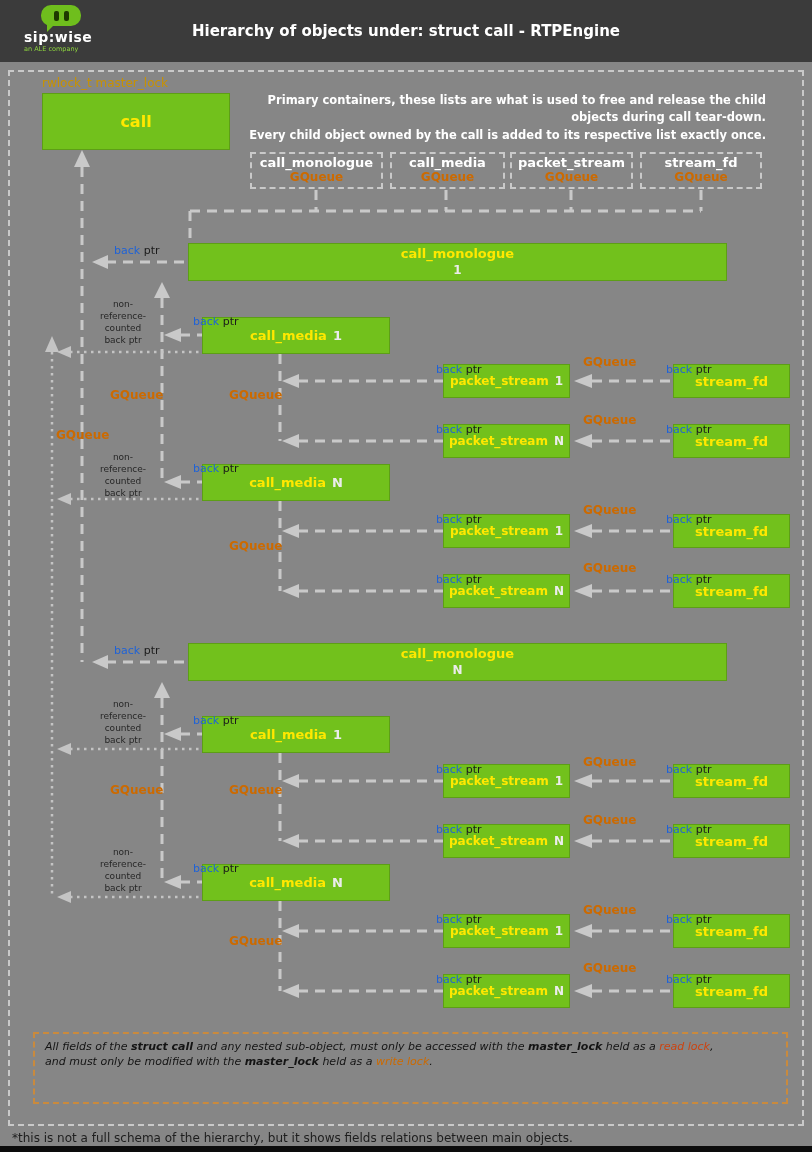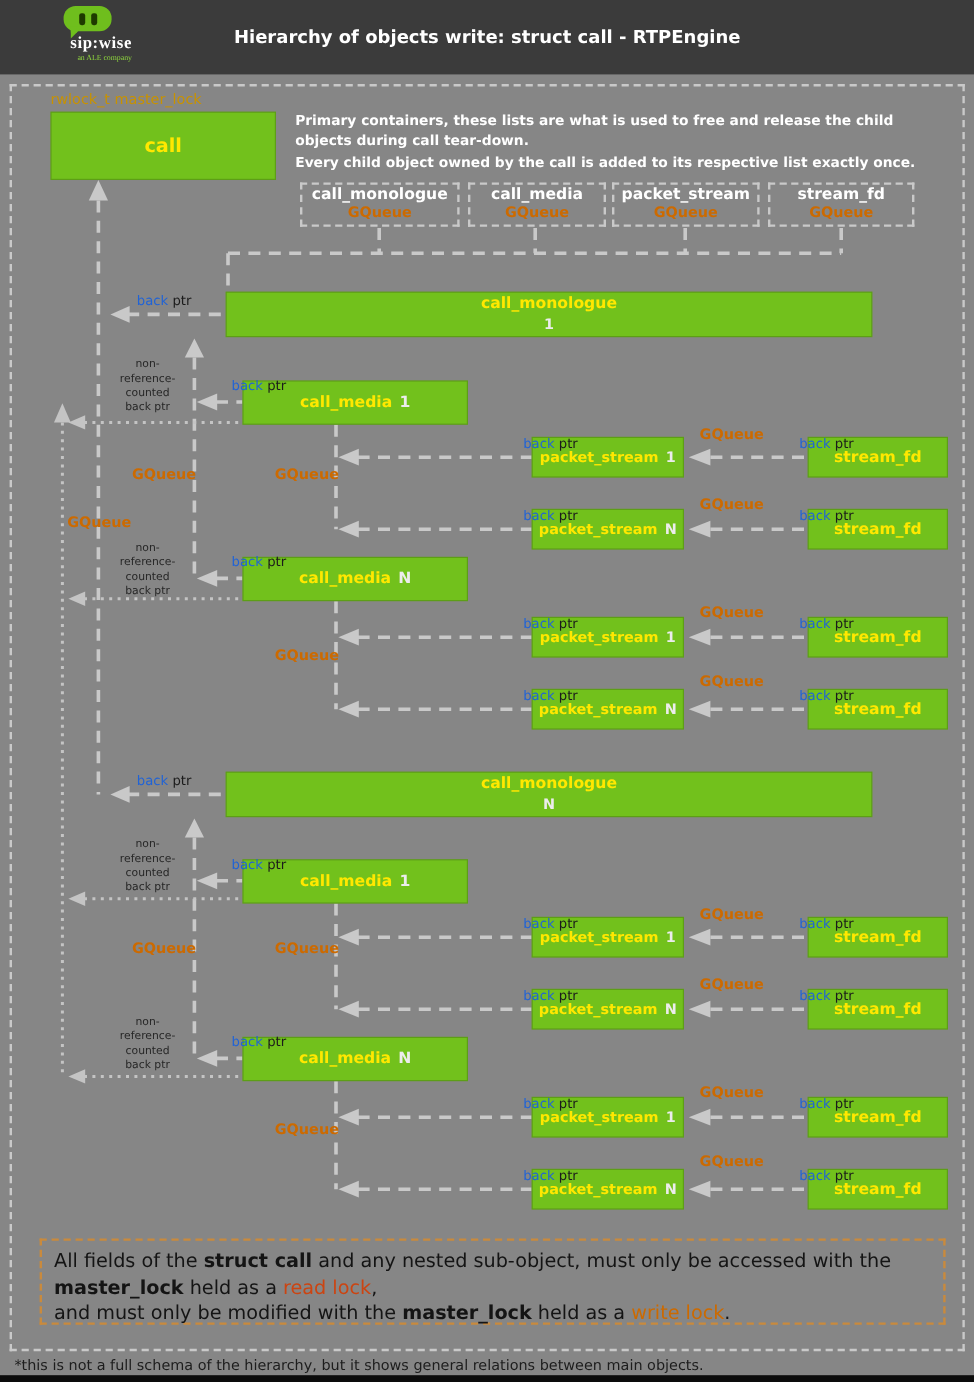--- a/index.html
+++ b/index.html
@@ -1,21 +1,21 @@
 <!DOCTYPE html>
 <html style="--green: #72c11c; --yellow: #ffe800; --num: #ececec; --orange: #cc6a00; --blue: #2063d6; --red_lock: #cc4411; --line: #c9c9c9; --bg: #868686; --header_bg: #3b3b3b; --legend_border: #c98a3d;"><head>
 <meta charset="utf-8">
 <style>
   html,body{margin:0;padding:0;background:#5a5a5a;}
   .stage{position:relative;width:812px;height:1152px;background:var(--bg,#868686);
          font-family:"DejaVu Sans","Liberation Sans",sans-serif;overflow:hidden;}
   
   .hdr{position:absolute;left:0;top:0;width:812px;height:62px;background:var(--header_bg,#3b3b3b);z-index:5;}
   .hdr h1{position:absolute;left:0;right:0;top:22px;margin:0;font-size:15px;color:#ffffff;text-align:center;font-weight:bold;}
-  .logo{position:absolute;left:36px;top:5px;width:74px;text-align:right;color:#fff;font-family:Liberation Serif, serif;}
+  .logo{position:absolute;left:24px;top:5px;width:74px;text-align:left;color:#fff;}
   .bubble{width:40px;height:21px;background:#6fbe1d;border-radius:10px;margin:0 auto;position:relative;
           display:flex;align-items:center;justify-content:center;gap:5px;}
   .bubble:after{content:"";position:absolute;left:6px;bottom:-6px;border:5px solid transparent;
           border-top-color:#6fbe1d;border-left-color:#6fbe1d;}
   .eye{display:inline-block;width:5px;height:10px;background:#1e3a00;border-radius:2px;}
   .brand{font-size:14px;font-weight:bold;letter-spacing:.5px;line-height:1.3;margin-top:2px;}
   .tagline{font-size:6.5px;color:#8ed53e;line-height:1;}
   
   .frame{position:absolute;left:8px;top:70px;width:792px;height:1052px;border:2px dashed #c9c9c9;z-index:0;}
   svg.lines{position:absolute;left:0;top:0;z-index:1;pointer-events:none;}
@@ -30,32 +30,32 @@
   .bar{font-size:13px;}
   .media{font-size:13px;}
   .ps{font-size:12px;}
   .fd{font-size:13px;}
   
   .cont{position:absolute;z-index:2;border:2px dashed #c9c9c9;text-align:center;box-sizing:border-box;padding-top:1px;}
   .cont .t{color:#ffffff;font-weight:bold;font-size:13px;display:block;}
   .cont .q{color:var(--orange,#cc6a00);font-weight:bold;font-size:12px;display:block;}
   
   .intro{position:absolute;left:246px;top:92px;width:520px;z-index:2;color:#ffffff;font-weight:bold;
-         font-size:11.5px;text-align:left;line-height:1.5;}
+         font-size:11.5px;text-align:right;line-height:1.5;}
   .mlock{position:absolute;left:42px;top:76px;font-size:12px;color:#c89200;z-index:2;}
   .bp{position:absolute;z-index:4;font-size:11px;white-space:nowrap;}
   .bp .w1{color:var(--blue,#2063d6);}
   .bp .w2{color:#1b1b1b;}
   .gq{position:absolute;z-index:4;font-size:12px;font-weight:bold;color:var(--orange,#cc6a00);white-space:nowrap;}
   .nr{position:absolute;z-index:4;width:62px;font-size:9px;color:#262626;text-align:center;
       white-space:pre-line;line-height:1.32;}
   
   .legend{position:absolute;left:33px;top:1032px;width:755px;height:72px;z-index:2;
           border:2px dashed var(--legend_border,#c98a3d);box-sizing:border-box;
-          padding:6px 10px;font-size:16px;color:#141414;line-height:1.35;}
+          padding:6px 10px;font-size:11px;color:#141414;line-height:1.35;font-style:italic;}
   .legend b{font-weight:bold;}
   .rl{color:var(--red_lock,#cc4411);}
   .wl{color:var(--orange,#cc6a00);margin-top:44px;}
   .l3{margin-top:9px;}
   .footnote{position:absolute;left:12px;top:1131px;font-size:12px;color:#1d1d1d;z-index:2;}
   .bbar{position:absolute;left:0;top:1146px;width:812px;height:6px;background:#0c0c0c;z-index:5;}
 </style>
 </head>
 <body>
 
@@ -63,21 +63,21 @@
 
   <div class="hdr">
     <div class="logo">
       <div class="bubble">
         <span class="eye"></span>
         <span class="eye"></span>
       </div>
       <div class="brand">sip:wise</div>
       <div class="tagline">an ALE company</div>
     </div>
-    <h1>Hierarchy of objects write: struct call - RTPEngine</h1>
+    <h1>Hierarchy of objects under: struct call - RTPEngine</h1>
   </div>
 
   <div class="frame"></div>
 
   <svg class="lines" width="812" height="1152">
     <g stroke="#c9c9c9" stroke-width="3" fill="none" stroke-dasharray="10 7">
       <path d="M316 190 V211 M446 190 V211 M571 190 V211 M701 190 V211 M190 211 H701 M190 211 V241 M82 167 V662 M106 262 H188 M106 662 H188"></path>
       <path d="M162 298 V482 M180 335 H202 M180 482 H202 M162 698 V882 M180 734 H202 M180 882 H202 M280 354 V441 M298 381 H443 M298 441 H443 M280 501 V591 M298 531 H443 M298 591 H443 M280 753 V841 M298 781 H443 M298 841 H443 M280 901 V991 M298 931 H443 M298 991 H443"></path>
       <path d="M592 381 H673 M592 441 H673 M592 531 H673 M592 591 H673 M592 781 H673 M592 841 H673 M592 931 H673 M592 991 H673"></path>
     </g>
@@ -285,16 +285,16 @@
   <div class="nr" style="left:92px;top:847px">non-
 reference-
 counted
 back ptr</div>
 
   <div class="legend">
     <div><span>All fields of the </span><b>struct call</b><span> and any nested sub-object, must only be accessed with the </span><b>master_lock</b><span> held as a </span><span class="rl">read lock</span><span>,</span></div>
     <div><span>and must only be modified with the </span><b>master_lock</b><span> held as a </span><span class="wl">write lock</span><span>.</span></div>
   </div>
 
-  <div class="footnote">*this is not a full schema of the hierarchy, but it shows general relations between main objects.</div>
+  <div class="footnote">*this is not a full schema of the hierarchy, but it shows fields relations between main objects.</div>
   <div class="bbar"></div>
 
 </div>
 
 </body></html>

